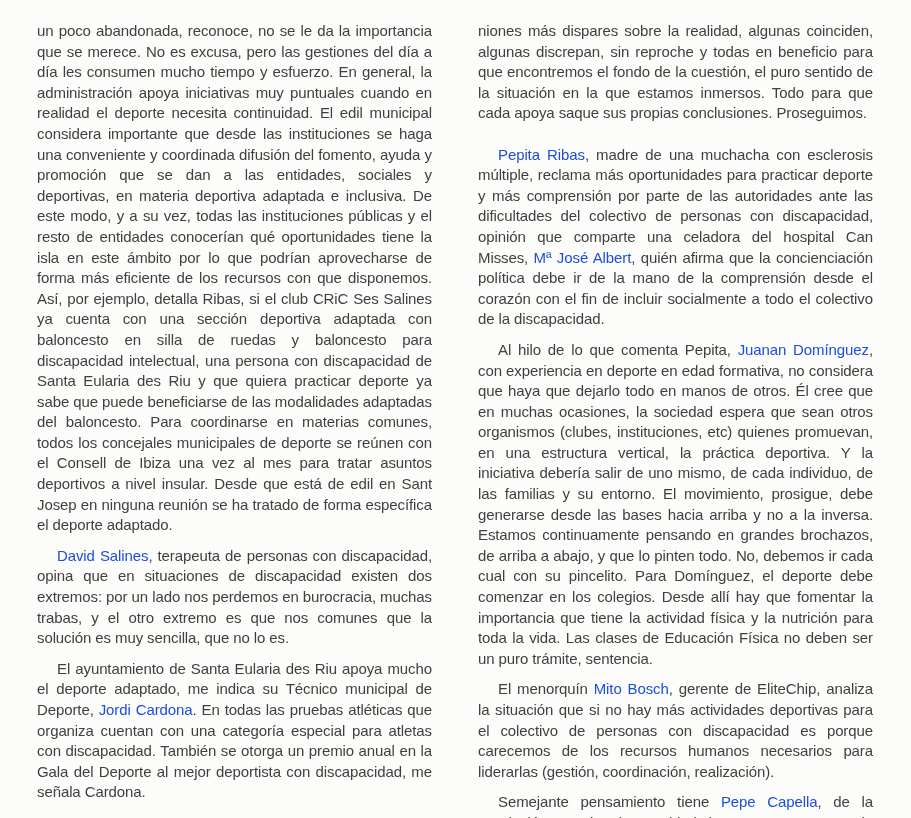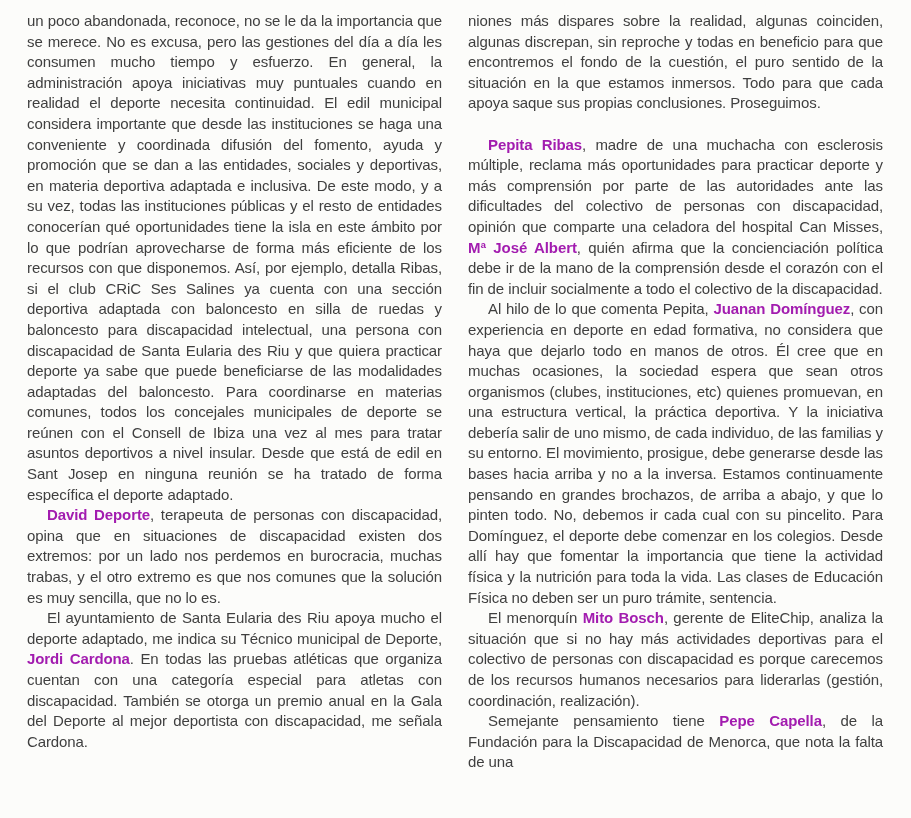--- a/index.html
+++ b/index.html
@@ -26,32 +26,32 @@
     width: 415px;
     flex: 0 0 415px;
     color: var(--ink);
     font-size: 15px;
     line-height: 20.6px;
     text-align: justify;
     hyphens: auto;
     -webkit-hyphens: auto;
     letter-spacing: -0.1px;
   }
-  .para { margin: 0; }
+  .para { margin: 10px; }
   .para.indent { text-indent: 20px; }
   .para.space-before { margin-top: 20.6px; }
-  .para strong { font-weight: 700; color: #a21caf; }
+  .para strong { font-weight: 400; color: #1d4ed8; }
 </style>
 </head>
 <body>
 
 <div class="page">
   <div class="column" id="col-left">
       <p class="para"><span>un poco abandonada, reconoce, no se le da la importancia que se merece. No es excusa, pero las gestiones del día a día les consumen mucho tiempo y esfuerzo. En general, la administración apoya iniciativas muy puntuales cuando en realidad el deporte necesita continuidad. El edil municipal considera importante que desde las instituciones se haga una conveniente y coordinada difusión del fomento, ayuda y promoción que se dan a las entidades, sociales y deportivas, en materia deportiva adaptada e inclusiva. De este modo, y a su vez, todas las instituciones públicas y el resto de entidades conocerían qué oportunidades tiene la isla en este ámbito por lo que podrían aprovecharse de forma más eficiente de los recursos con que disponemos. Así, por ejemplo, detalla Ribas, si el club CRiC Ses Salines ya cuenta con una sección deportiva adaptada con baloncesto en silla de ruedas y baloncesto para discapacidad intelectual, una persona con discapacidad de Santa Eularia des Riu y que quiera practicar deporte ya sabe que puede beneficiarse de las modalidades adaptadas del baloncesto. Para coordinarse en materias comunes, todos los concejales municipales de deporte se reúnen con el Consell de Ibiza una vez al mes para tratar asuntos deportivos a nivel insular. Desde que está de edil en Sant Josep en ninguna reunión se ha tratado de forma específica el deporte adaptado.</span></p>
-      <p class="para indent"><strong>David Deporte</strong><span>, terapeuta de personas con discapacidad, opina que en situaciones de discapacidad existen dos extremos: por un lado nos perdemos en burocracia, muchas trabas, y el otro extremo es que nos comunes que la solución es muy sencilla, que no lo es.</span></p>
+      <p class="para indent"><strong>David Salines</strong><span>, terapeuta de personas con discapacidad, opina que en situaciones de discapacidad existen dos extremos: por un lado nos perdemos en burocracia, muchas trabas, y el otro extremo es que nos comunes que la solución es muy sencilla, que no lo es.</span></p>
       <p class="para indent"><span>El ayuntamiento de Santa Eularia des Riu apoya mucho el deporte adaptado, me indica su Técnico municipal de Deporte, </span><strong>Jordi Cardona</strong><span>. En todas las pruebas atléticas que organiza cuentan con una categoría especial para atletas con discapacidad. También se otorga un premio anual en la Gala del Deporte al mejor deportista con discapacidad, me señala Cardona.</span></p>
     </div>
   <div class="column" id="col-right">
       <p class="para"><span>niones más dispares sobre la realidad, algunas coinciden, algunas discrepan, sin reproche y todas en beneficio para que encontremos el fondo de la cuestión, el puro sentido de la situación en la que estamos inmersos. Todo para que cada apoya saque sus propias conclusiones. Proseguimos.</span></p>
       <p class="para indent space-before"><strong>Pepita Ribas</strong><span>, madre de una muchacha con esclerosis múltiple, reclama más oportunidades para practicar deporte y más comprensión por parte de las autoridades ante las dificultades del colectivo de personas con discapacidad, opinión que comparte una celadora del hospital Can Misses, </span><strong>Mª José Albert</strong><span>, quién afirma que la concienciación política debe ir de la mano de la comprensión desde el corazón con el fin de incluir socialmente a todo el colectivo de la discapacidad.</span></p>
       <p class="para indent"><span>Al hilo de lo que comenta Pepita, </span><strong>Juanan Domínguez</strong><span>, con experiencia en deporte en edad formativa, no considera que haya que dejarlo todo en manos de otros. Él cree que en muchas ocasiones, la sociedad espera que sean otros organismos (clubes, instituciones, etc) quienes promuevan, en una estructura vertical, la práctica deportiva. Y la iniciativa debería salir de uno mismo, de cada individuo, de las familias y su entorno. El movimiento, prosigue, debe generarse desde las bases hacia arriba y no a la inversa. Estamos continuamente pensando en grandes brochazos, de arriba a abajo, y que lo pinten todo. No, debemos ir cada cual con su pincelito. Para Domínguez, el deporte debe comenzar en los colegios. Desde allí hay que fomentar la importancia que tiene la actividad física y la nutrición para toda la vida. Las clases de Educación Física no deben ser un puro trámite, sentencia.</span></p>
       <p class="para indent"><span>El menorquín </span><strong>Mito Bosch</strong><span>, gerente de EliteChip, analiza la situación que si no hay más actividades deportivas para el colectivo de personas con discapacidad es porque carecemos de los recursos humanos necesarios para liderarlas (gestión, coordinación, realización).</span></p>
       <p class="para indent"><span>Semejante pensamiento tiene </span><strong>Pepe Capella</strong><span>, de la Fundación para la Discapacidad de Menorca, que nota la falta de una</span></p>
     </div>
 </div>

